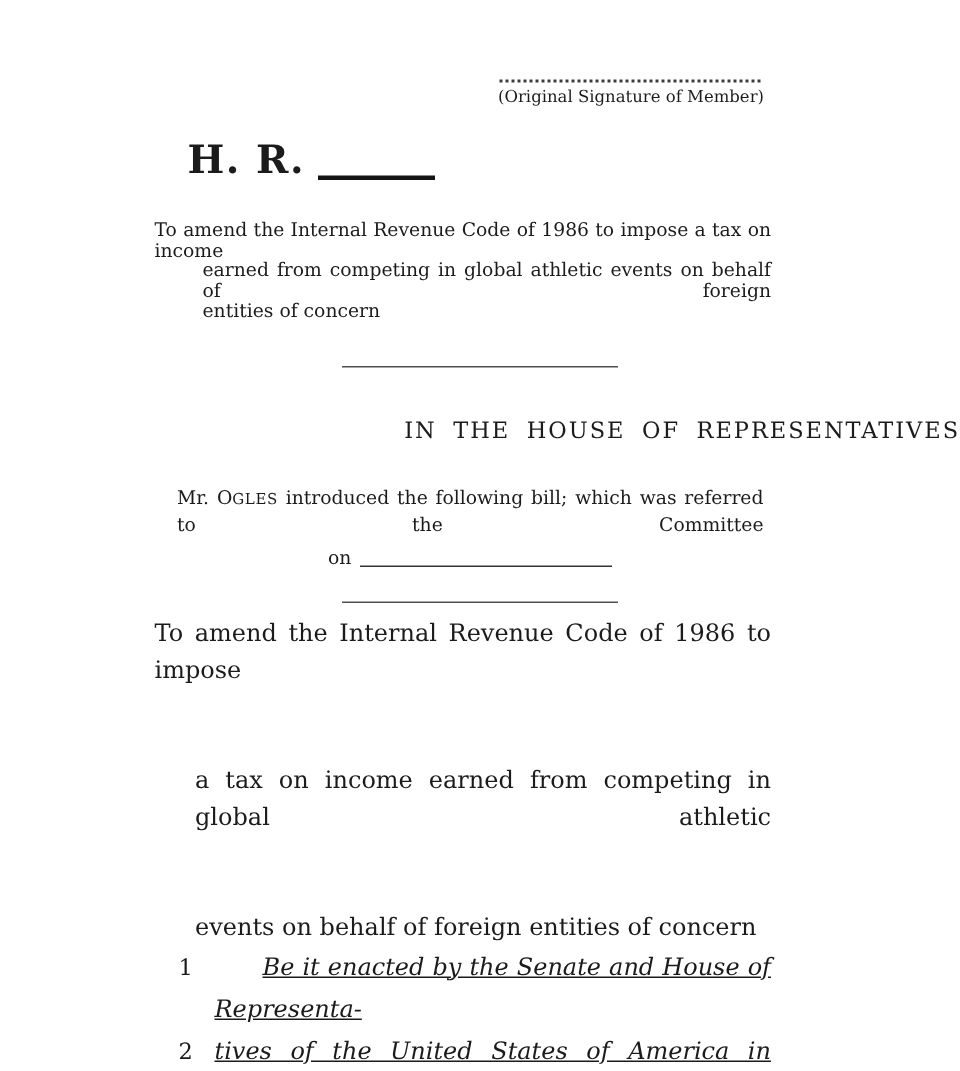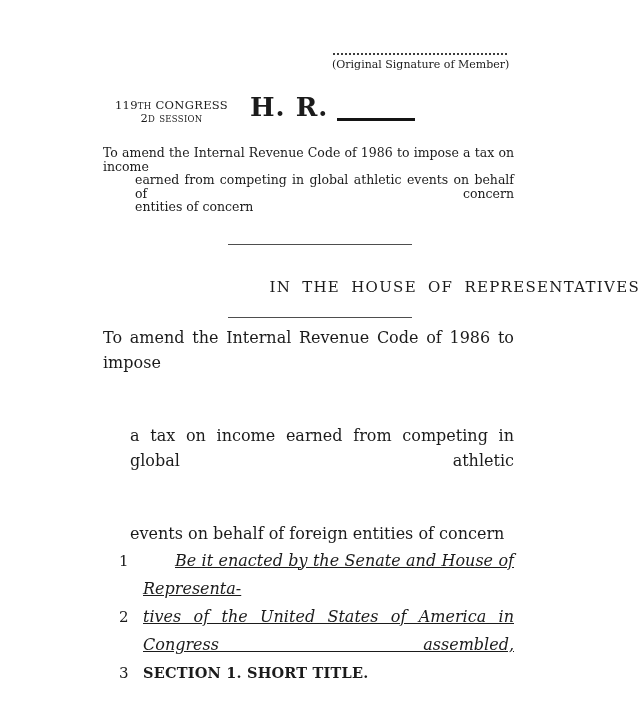--- a/index.html
+++ b/index.html
@@ -73,39 +73,39 @@
 
 <div class="page">
   <div class="content">
 
     <div class="sig-block">
       <div class="sig-dotted"></div>
       <div class="sig-caption">(Original Signature of Member)</div>
     </div>
 
     <div class="session-row">
-      <div class="session-col">
-        <div><span>119</span><span class="ord">TH</span> <span>CONGRESS</span></div>
-        <div><span>2</span><span class="ord">D</span> <span class="ord" style="font-size:8.5px;">SESSION</span></div>
-      </div>
       <div class="hr-line"><span>H. R.</span><span class="hr-blank"></span></div>
     </div>
 
     <div class="preamble">
       <div class="pl">To amend the Internal Revenue Code of 1986 to impose a tax on income</div>
-      <div class="pl cont">earned from competing in global athletic events on behalf of concern</div>
+      <div class="pl cont">earned from competing in global athletic events on behalf of foreign</div>
       <div class="pl cont last">entities of concern</div>
     </div>
 
     <div class="rulewrap rule-1">
         <div class="rule"></div>
       </div>
 
     <div class="house">IN THE HOUSE OF REPRESENTATIVES</div>
 
+    <div class="sponsor">
+      <div class="sponsor-l1"><span>Mr. O</span><span class="sc">GLES</span><span> introduced the following bill; which was referred to the Committee</span></div>
+      <div class="sponsor-l2"><span>on</span><span class="on-blank"></span></div>
+    </div>
 
     <div class="rulewrap rule-2">
         <div class="rule"></div>
       </div>
 
 
     <div class="billtitle">
       <div class="bl">To amend the Internal Revenue Code of 1986 to impose</div>
       <div class="bl cont">a tax on income earned from competing in global athletic</div>
       <div class="bl cont last">events on behalf of foreign entities of concern</div>

